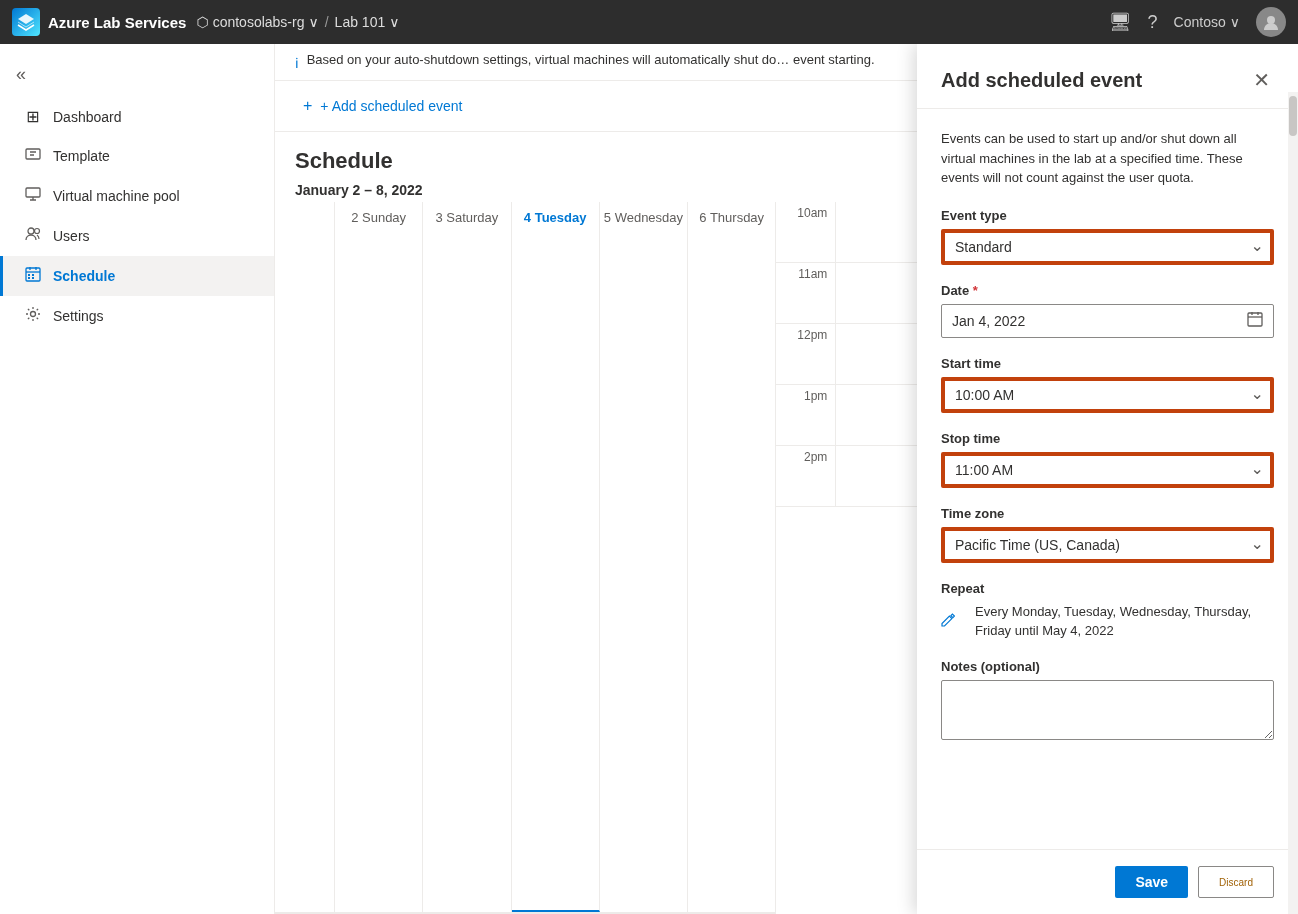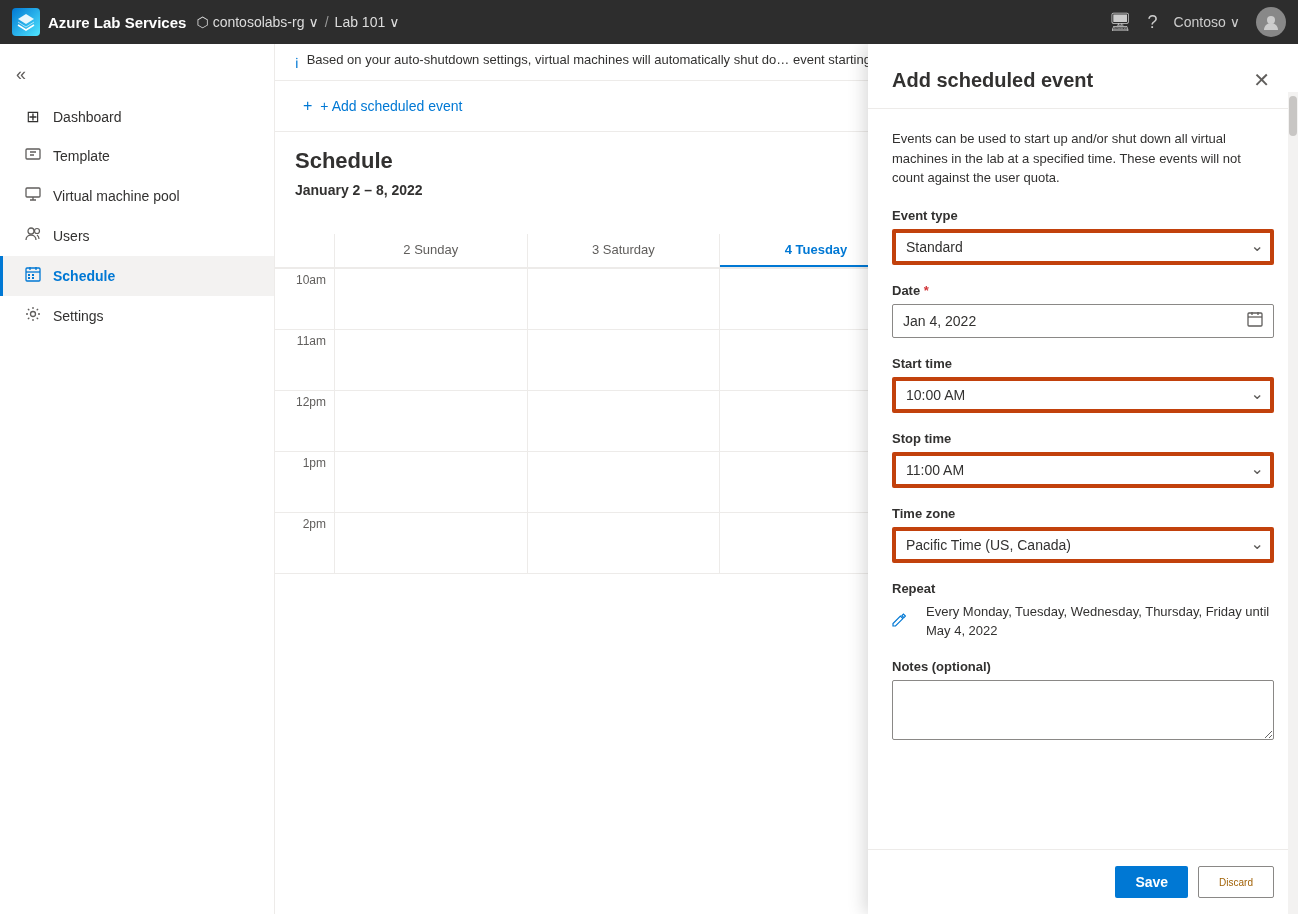--- a/index.html
+++ b/index.html
@@ -66,34 +66,34 @@
       color: #323130;
     }
     .info-bar-icon { color: #0078d4; margin-top: 1px; font-size: 14px; }
     .add-event-btn { display: flex; align-items: center; gap: 4px; color: #0078d4; background: none; border: none; cursor: pointer; font-size: 14px; padding: 4px 8px; }
 
     
     .calendar-area { flex: 1; overflow: hidden; display: flex; flex-direction: column; }
     .calendar-title { padding: 16px 20px 8px 20px; font-size: 22px; font-weight: 700; color: #323130; }
     .calendar-week { padding: 0 20px 4px 20px; font-size: 14px; font-weight: 600; color: #323130; }
 
-    .calendar-grid { flex: 1; display: flex; flex-direction: column; overflow: hidden; margin-top: 32px; }
+    .calendar-grid { flex: 1; display: flex; flex-direction: row; overflow: hidden; }
     .calendar-header-row { display: grid; grid-template-columns: 60px repeat(5, 1fr); border-bottom: 2px solid #edebe9; }
     .cal-day-header { text-align: center; padding: 8px 4px; font-size: 13px; color: #605e5c; border-right: 1px solid #edebe9; }
     .cal-day-header.today { color: #0078d4; font-weight: 700; border-bottom: 2px solid #0078d4; }
     .cal-time-col { border-right: 1px solid #edebe9; }
 
     .calendar-body { flex: 1; overflow-y: auto; }
     .time-row { display: grid; grid-template-columns: 60px repeat(5, 1fr); min-height: 60px; border-bottom: 1px solid #edebe9; }
     .time-label { text-align: right; padding: 4px 8px 0 0; font-size: 12px; color: #605e5c; border-right: 1px solid #edebe9; }
     .time-cell { border-right: 1px solid #edebe9; min-height: 60px; }
     .time-cell:last-child { border-right: none; }
 
     
-    .panel-overlay { position: absolute; top: 0; right: 0; bottom: 0; width: 430px; background: #fff; box-shadow: -4px 0 16px rgba(0,0,0,0.15); display: flex; flex-direction: column; z-index: 100; }
+    .panel-overlay { position: absolute; top: 0; right: 0; bottom: 0; width: 381px; background: #fff; box-shadow: -4px 0 16px rgba(0,0,0,0.15); display: flex; flex-direction: column; z-index: 100; }
     .panel-header { display: flex; align-items: center; justify-content: space-between; padding: 20px 24px 12px 24px; border-bottom: 1px solid #edebe9; }
     .panel-title { font-size: 20px; font-weight: 600; color: #323130; }
     .panel-close { background: none; border: none; cursor: pointer; font-size: 20px; color: #605e5c; padding: 4px; }
 
     .panel-body { flex: 1; overflow-y: auto; padding: 20px 24px; }
     .panel-desc { font-size: 13px; color: #323130; line-height: 1.5; margin-bottom: 20px; }
 
     .form-group { margin-bottom: 18px; }
     .form-label { display: block; font-size: 13px; font-weight: 600; color: #323130; margin-bottom: 6px; }
     .form-label .required { color: #d13438; }

